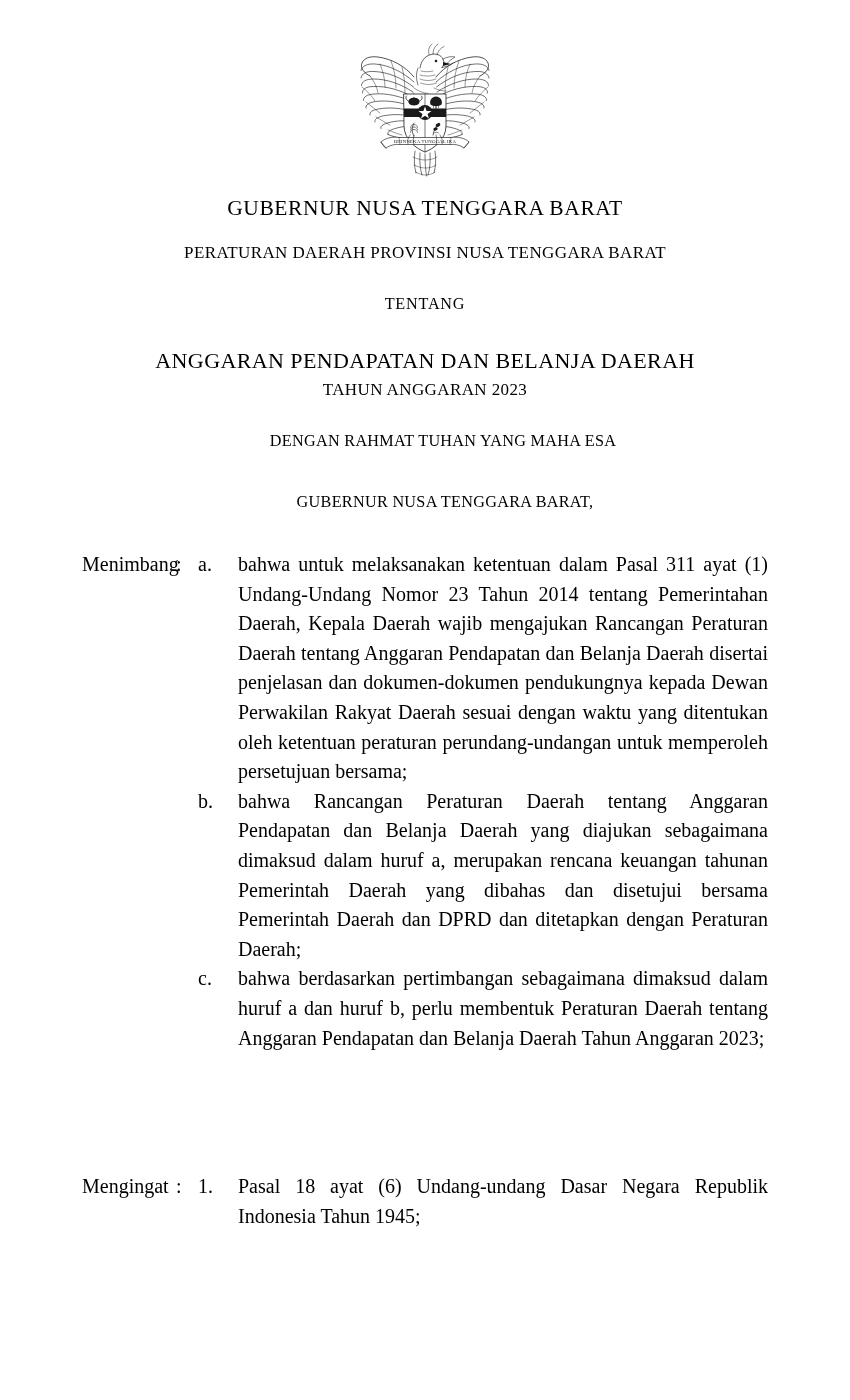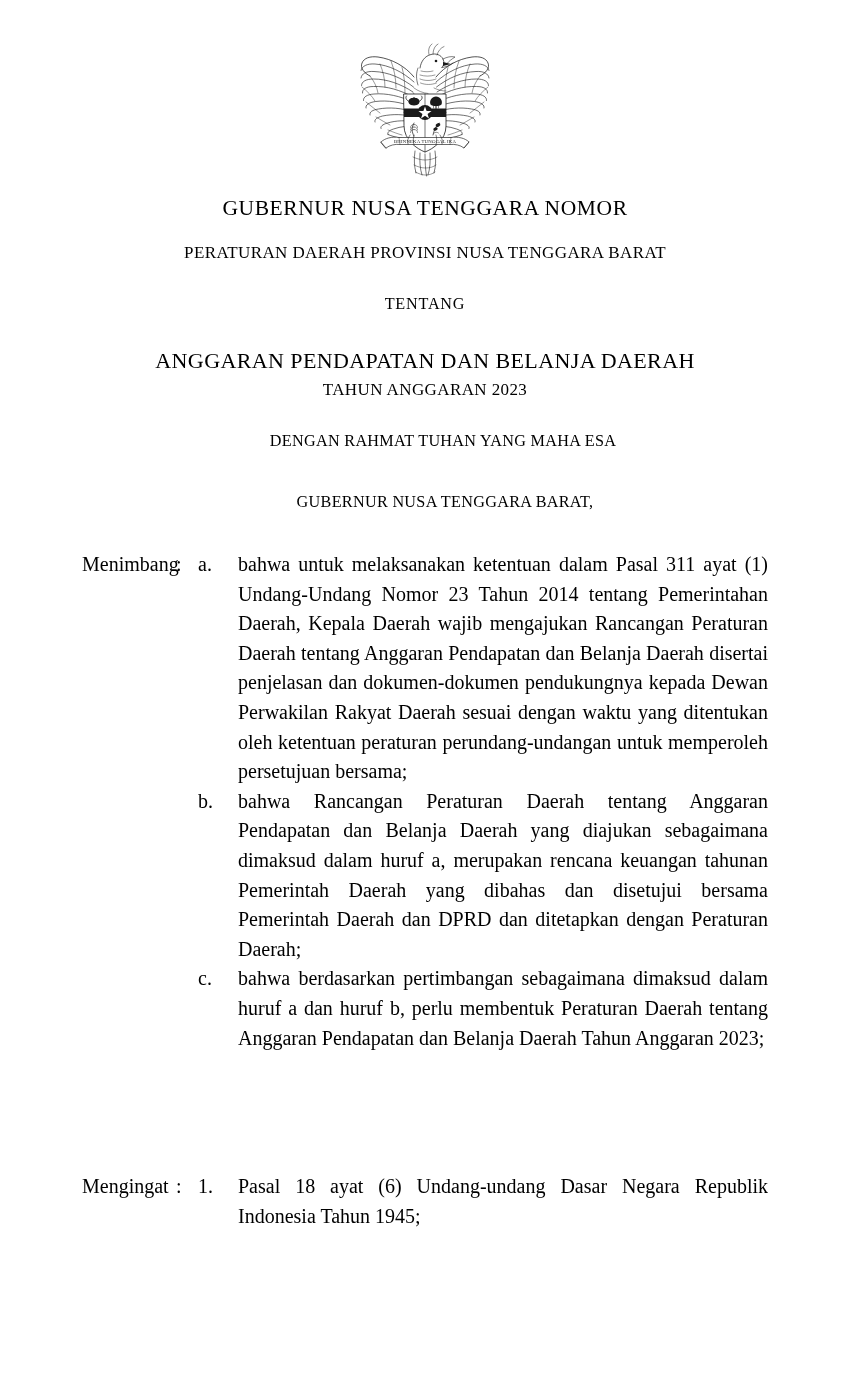--- a/index.html
+++ b/index.html
@@ -245,21 +245,21 @@
             <path d="M128 186 C126 193 126 199 128 205" stroke-width="1.1"></path>
             <path d="M172 186 C174 193 174 199 172 205" stroke-width="1.1"></path>
             <path d="M180 186 C184 192 186 198 184 204" stroke-width="1.1"></path>
           </g>
 
         </g>
       </svg>
     </span>
   </div>
 
-  <div class="hdr title-main">GUBERNUR NUSA TENGGARA NOMOR</div>
+  <div class="hdr title-main">GUBERNUR NUSA TENGGARA BARAT</div>
 
   <div class="hdr sub1">PERATURAN DAERAH PROVINSI NUSA TENGGARA BARAT</div>
 
 
   <div class="hdr sub3">TENTANG</div>
 
   <div class="hdr sub4">ANGGARAN PENDAPATAN DAN BELANJA DAERAH</div>
 
   <div class="hdr sub5">TAHUN ANGGARAN 2023</div>
 

